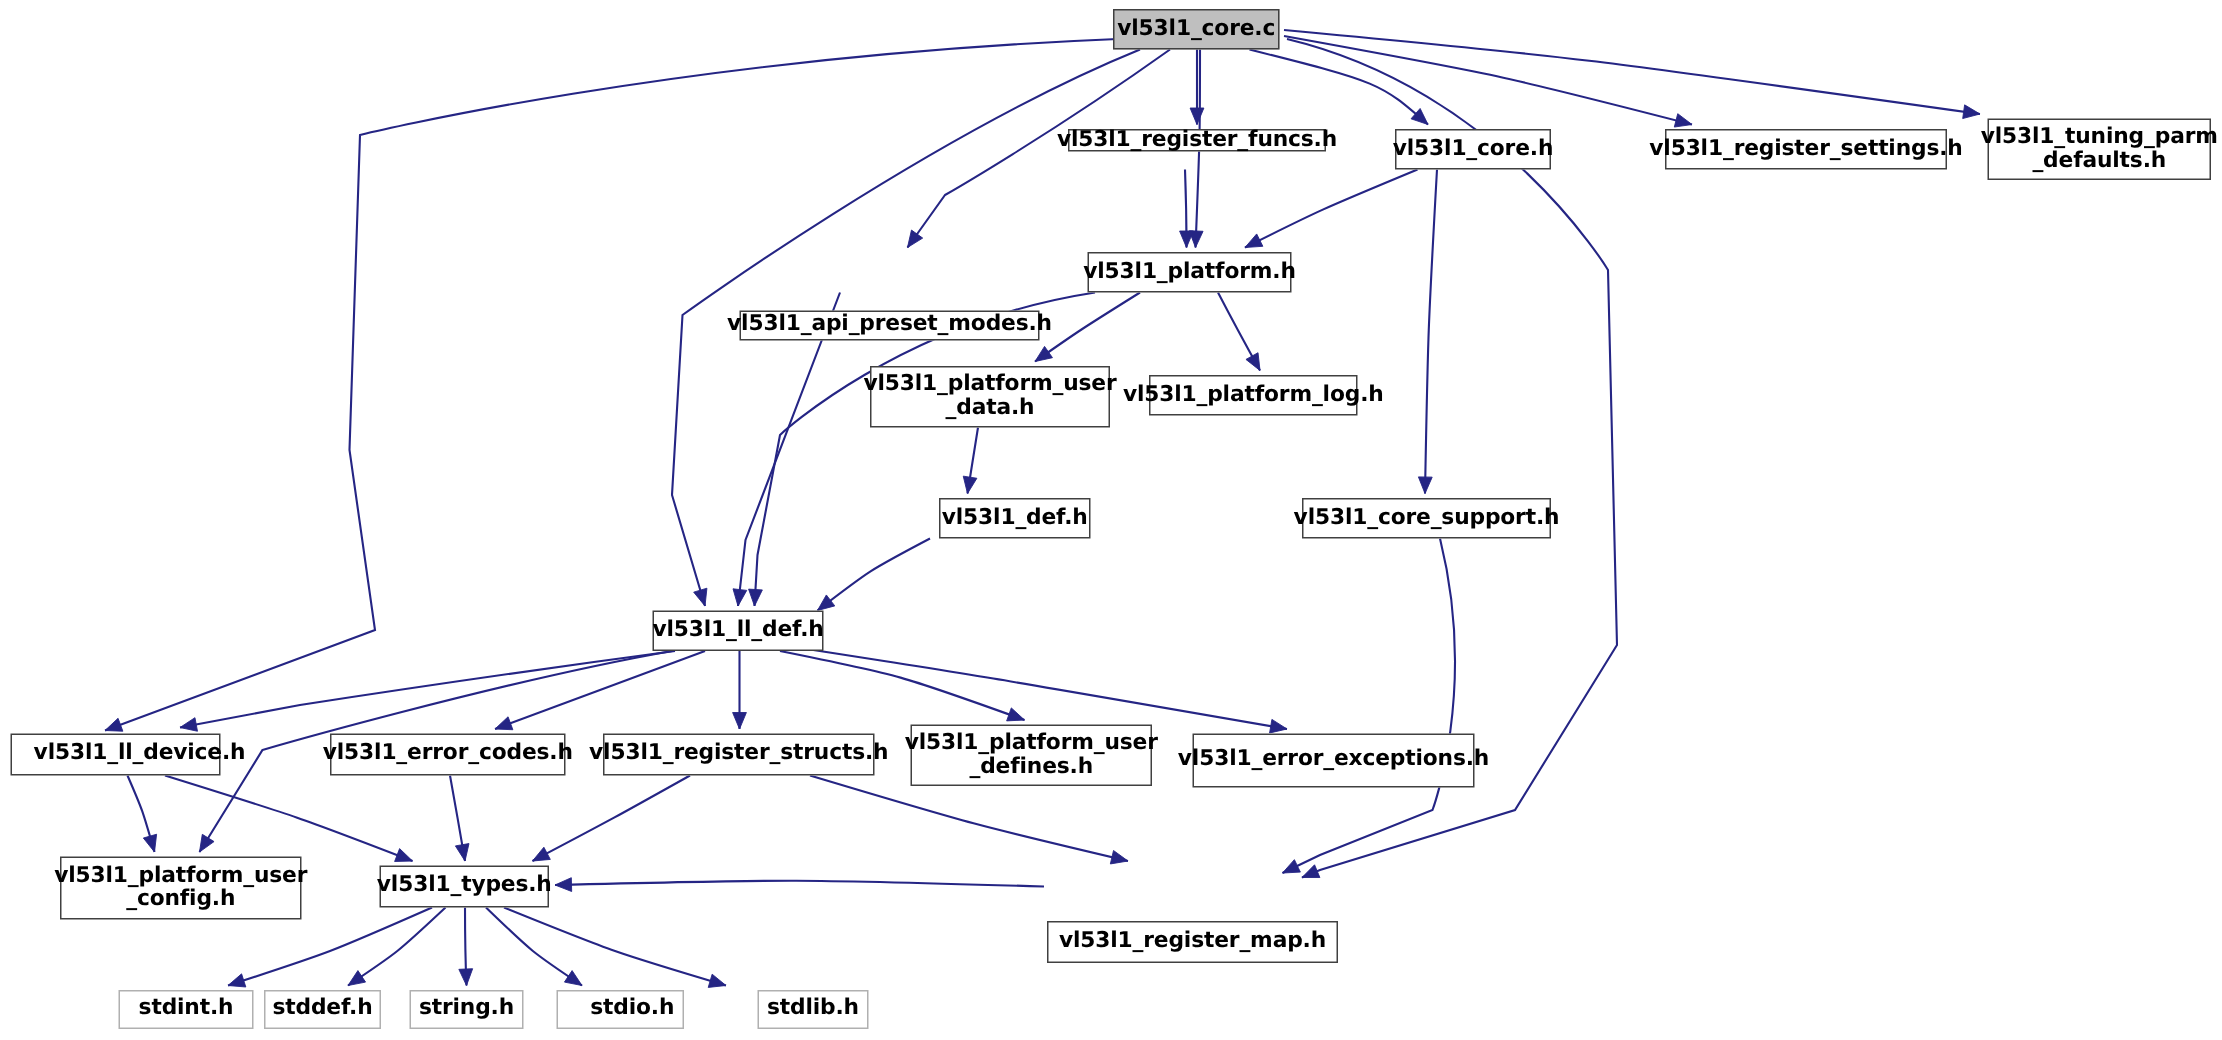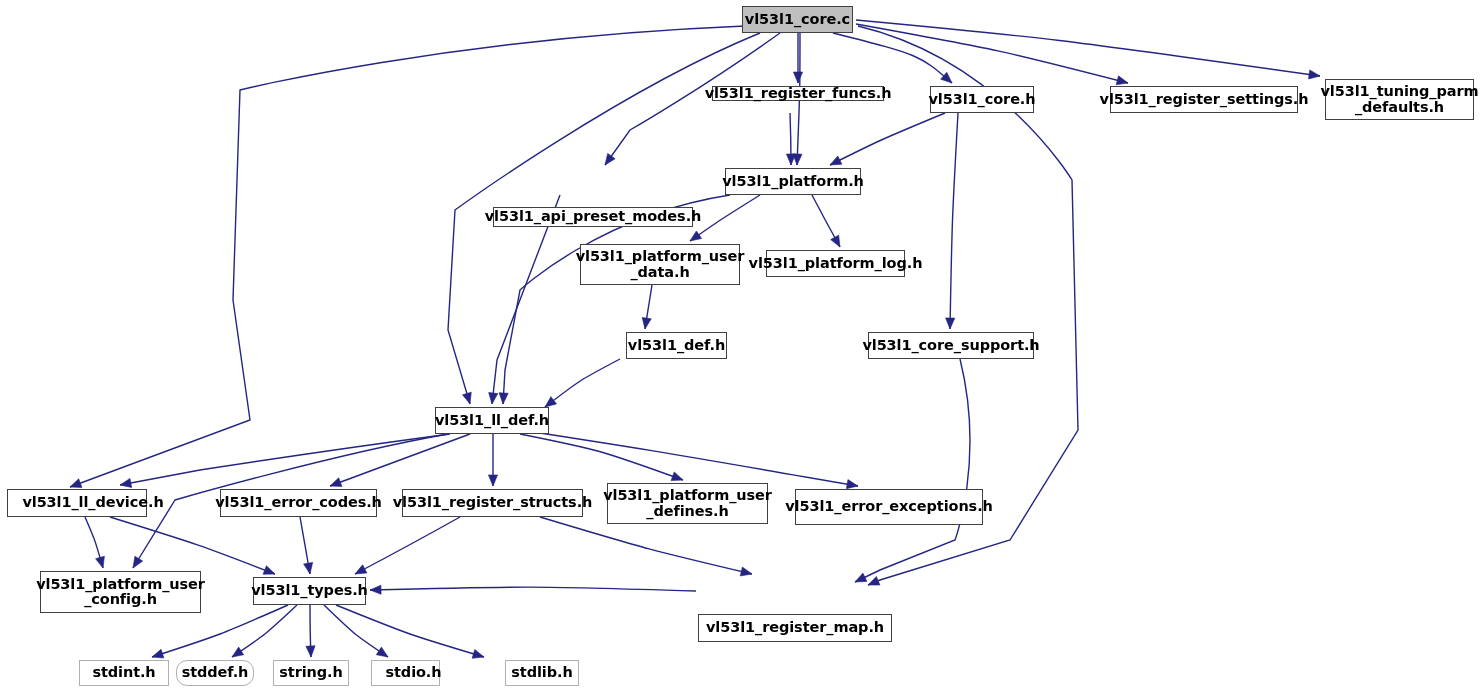--- a/index.html
+++ b/index.html
@@ -158,18 +158,18 @@
       <div class="node-box" style="left: 220px; top: 489px; width: 157px; height: 28px;">vl53l1_error_codes.h</div>
       <div class="node-box" style="left: 402px; top: 489px; width: 181px; height: 28px;">vl53l1_register_structs.h</div>
       <div class="node-box" style="left: 607px; top: 483px; width: 161px; height: 41px;">vl53l1_platform_user
 _defines.h</div>
       <div class="node-box" style="left: 795px; top: 489px; width: 188px; height: 36px;">vl53l1_error_exceptions.h</div>
       <div class="node-box" style="left: 40px; top: 571px; width: 161px; height: 42px;">vl53l1_platform_user
 _config.h</div>
       <div class="node-box" style="left: 253px; top: 577px; width: 113px; height: 28px;">vl53l1_types.h</div>
       <div class="node-box" style="left: 698px; top: 577px; width: 194px; height: 28px; margin-top: 37px;">vl53l1_register_map.h</div>
       <div class="node-box sys" style="left: 79px; top: 660px; width: 90px; height: 26px;">stdint.h</div>
-      <div class="node-box sys" style="left: 176px; top: 660px; width: 78px; height: 26px; border-radius: 11px;">stddef.h</div>
+      <div class="node-box sys" style="left: 176px; top: 660px; width: 78px; height: 26px;">stddef.h</div>
       <div class="node-box sys" style="left: 273px; top: 660px; width: 76px; height: 26px;">string.h</div>
-      <div class="node-box sys" style="left: 371px; top: 660px; width: 69px; height: 26px; padding-left: 16px;">stdio.h</div>
+      <div class="node-box sys" style="left: 371px; top: 660px; width: 85px; height: 26px; padding-left: 16px;">stdio.h</div>
       <div class="node-box sys" style="left: 461px; top: 660px; width: 74px; height: 26px; margin-left: 44px;">stdlib.h</div>
     </div>
 </div>
 
 </body></html>

